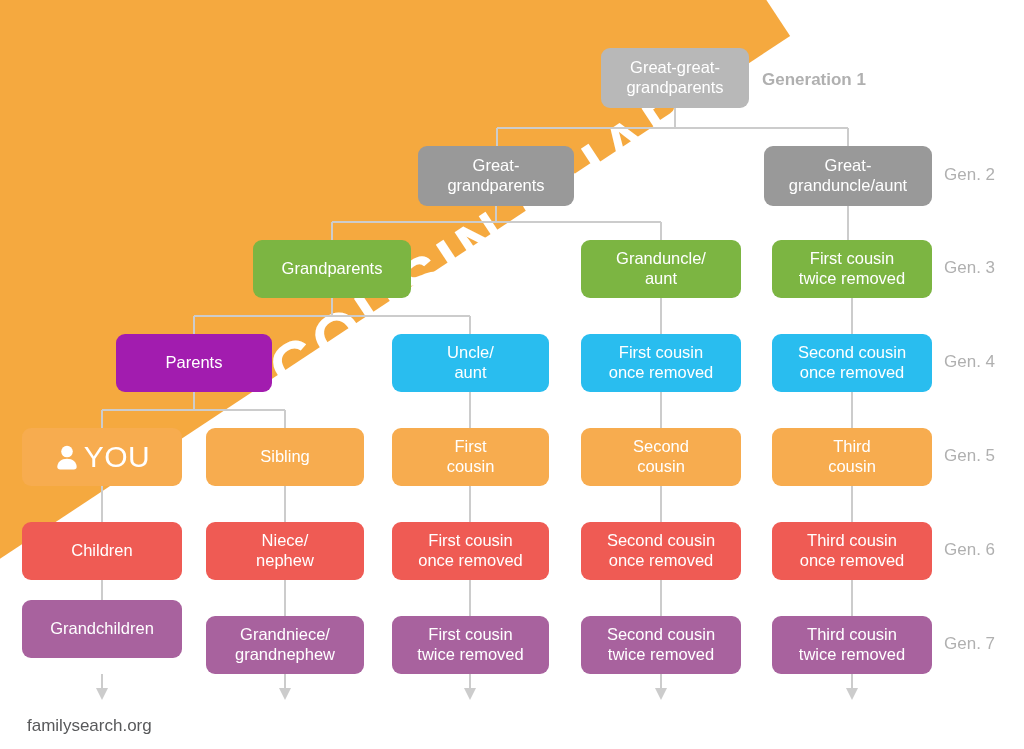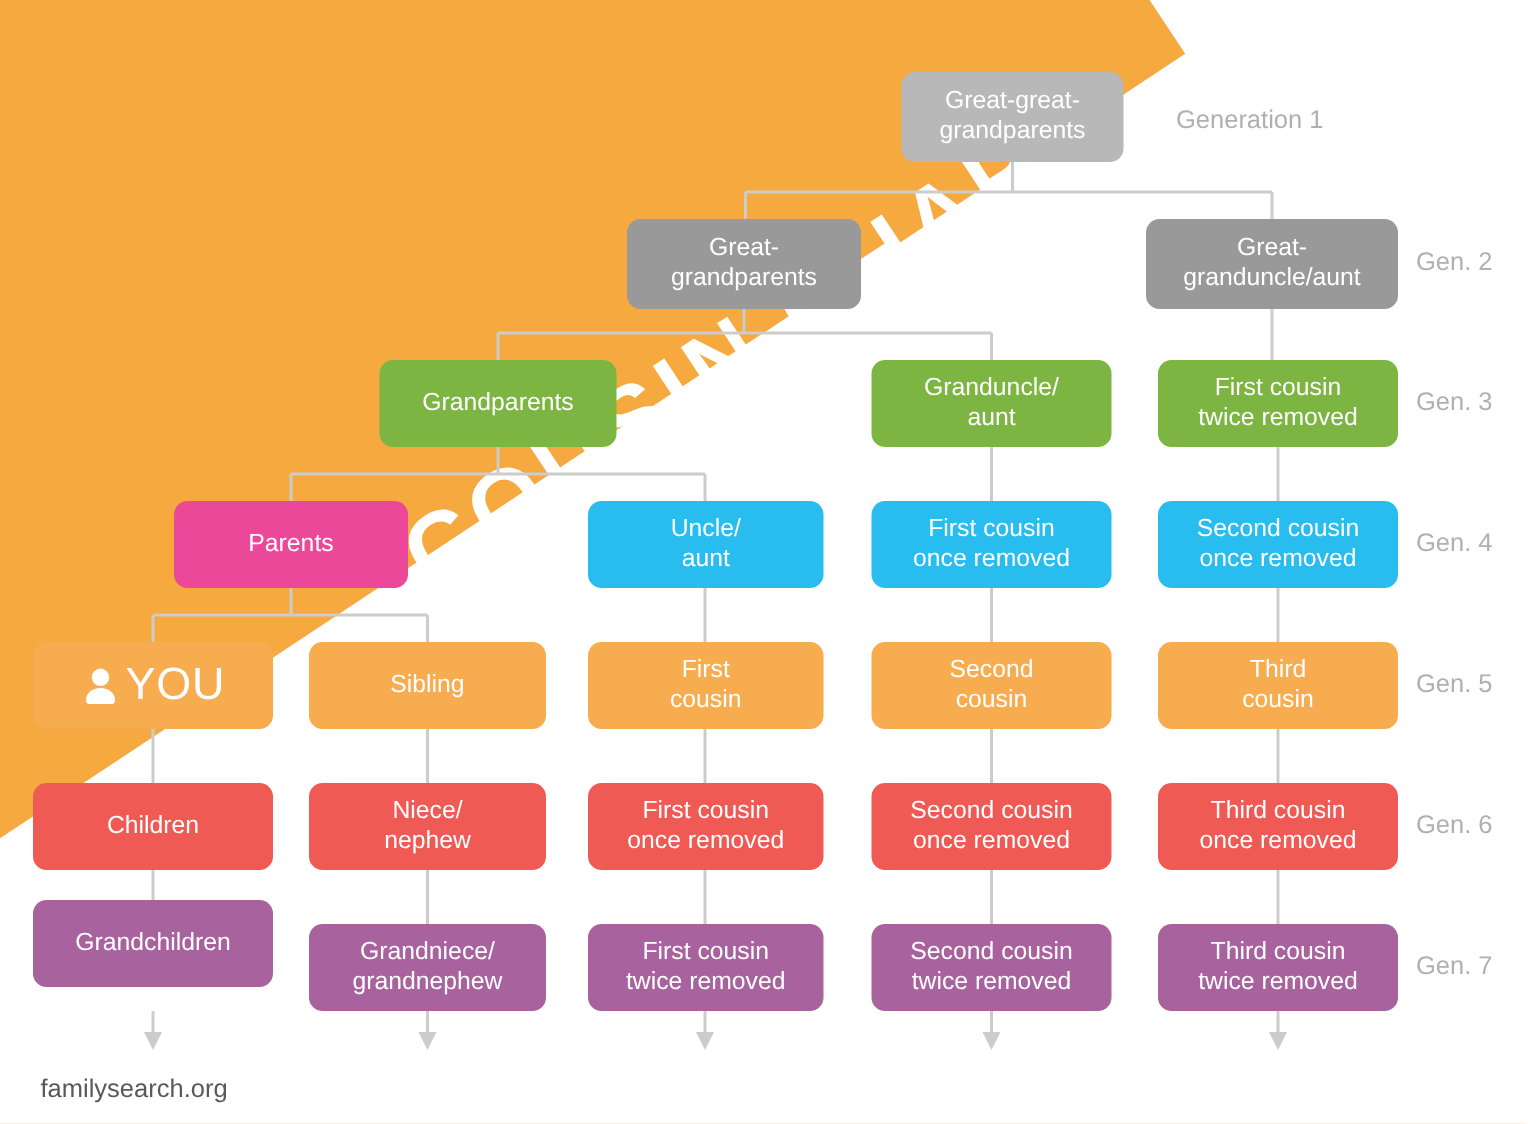--- a/index.html
+++ b/index.html
@@ -148,21 +148,21 @@
 grandparents</span></div>
       <div class="node" style="left: 418px; top: 146px; width: 156px; height: 60px; background: rgb(153, 153, 153);"><span>Great-
 grandparents</span></div>
       <div class="node" style="left: 764px; top: 146px; width: 168px; height: 60px; background: rgb(153, 153, 153);"><span>Great-
 granduncle/aunt</span></div>
       <div class="node" style="left: 253px; top: 240px; width: 158px; height: 58px; background: rgb(124, 181, 66);"><span>Grandparents</span></div>
       <div class="node" style="left: 581px; top: 240px; width: 160px; height: 58px; background: rgb(124, 181, 66);"><span>Granduncle/
 aunt</span></div>
       <div class="node" style="left: 772px; top: 240px; width: 160px; height: 58px; background: rgb(124, 181, 66);"><span>First cousin
 twice removed</span></div>
-      <div class="node" style="left: 116px; top: 334px; width: 156px; height: 58px; background: #ec4899;"><span>Parents</span></div>
+      <div class="node" style="left: 116px; top: 334px; width: 156px; height: 58px; background: #a21caf;"><span>Parents</span></div>
       <div class="node" style="left: 392px; top: 334px; width: 157px; height: 58px; background: rgb(41, 189, 239);"><span>Uncle/
 aunt</span></div>
       <div class="node" style="left: 581px; top: 334px; width: 160px; height: 58px; background: rgb(41, 189, 239);"><span>First cousin
 once removed</span></div>
       <div class="node" style="left: 772px; top: 334px; width: 160px; height: 58px; background: rgb(41, 189, 239);"><span>Second cousin
 once removed</span></div>
       <div class="node you" style="left: 22px; top: 428px; width: 160px; height: 58px; background: rgb(247, 172, 79);"><span class="you-icon"><svg viewBox="0 0 24 26" width="26" height="28">
             <circle cx="12" cy="7" r="5.4" fill="#ffffff"></circle>
             <path d="M12 13.6c-5.2 0-9 3.2-9 7.6 0 1.6 1 2.4 2.6 2.4h12.8c1.6 0 2.6-.8 2.6-2.4 0-4.4-3.8-7.6-9-7.6z" fill="#ffffff"></path>
           </svg></span><span>YOU</span></div>
@@ -187,21 +187,21 @@
 grandnephew</span></div>
       <div class="node" style="left: 392px; top: 616px; width: 157px; height: 58px; background: rgb(168, 98, 158);"><span>First cousin
 twice removed</span></div>
       <div class="node" style="left: 581px; top: 616px; width: 160px; height: 58px; background: rgb(168, 98, 158);"><span>Second cousin
 twice removed</span></div>
       <div class="node" style="left: 772px; top: 616px; width: 160px; height: 58px; background: rgb(168, 98, 158);"><span>Third cousin
 twice removed</span></div>
     </div>
 
   <div id="gen-layer">
-      <div class="genlabel" style="left: 784px; top: 70px;">Generation 1</div>
+      <div class="genlabel" style="left: 762px; top: 70px; font-weight: bold;">Generation 1</div>
       <div class="genlabel" style="left: 944px; top: 165px;">Gen. 2</div>
       <div class="genlabel" style="left: 944px; top: 258px;">Gen. 3</div>
       <div class="genlabel" style="left: 944px; top: 352px;">Gen. 4</div>
       <div class="genlabel" style="left: 944px; top: 446px;">Gen. 5</div>
       <div class="genlabel" style="left: 944px; top: 540px;">Gen. 6</div>
       <div class="genlabel" style="left: 944px; top: 634px;">Gen. 7</div>
     </div>
 
   <div id="footer">familysearch.org</div>
 

